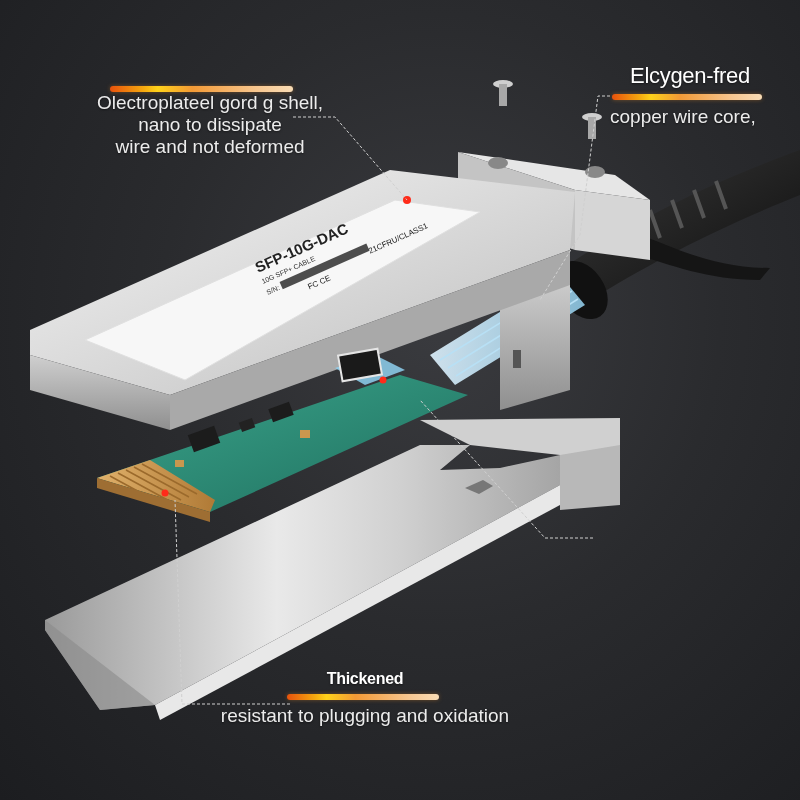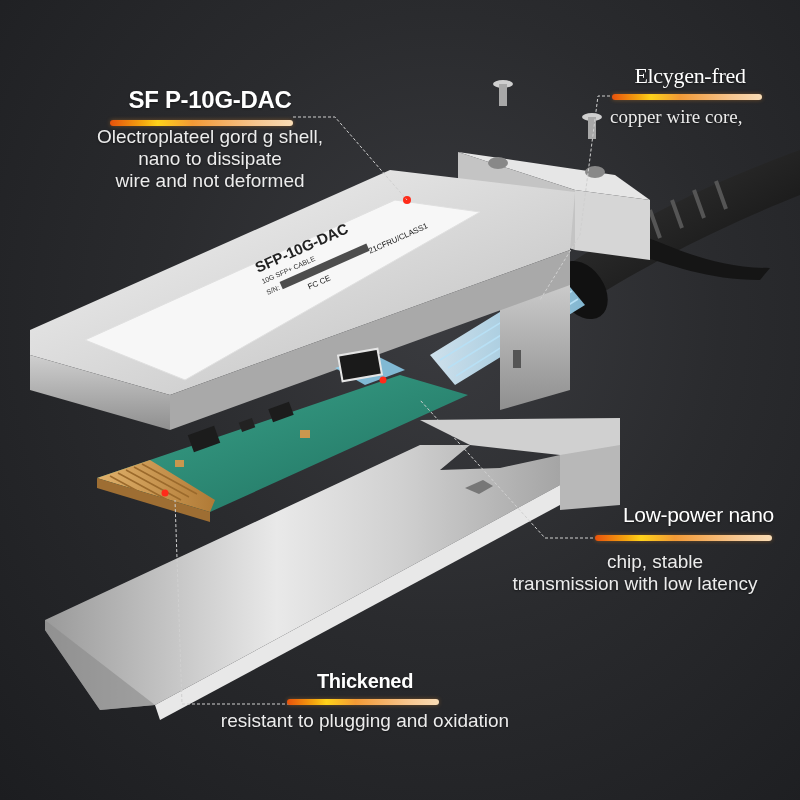--- a/index.html
+++ b/index.html
@@ -34,33 +34,33 @@
       line-height: 22px;
       white-space: nowrap;
       text-shadow: 0 1px 2px rgba(0,0,0,0.5);
     }
 
     #c1 { left: 70px; top: 86px; width: 280px; }
     #c1 .title { font-size: 24px; margin-bottom: 6px; }
     #c1 .bar { width: 183px; margin-left: 40px; }
     #c1 .desc { margin-top: 0; }
 
-    #c2 { left: 600px; top: 63px; width: 180px; font-family: Liberation Serif, serif; }
+    #c2 { left: 600px; top: 63px; width: 180px; }
     #c2 .title { font-size: 22px; margin-bottom: 5px; }
     #c2 .bar { width: 150px; margin-left: 12px; }
     #c2 .desc { margin-top: 6px; font-size: 19px; text-align: left; margin-left: 10px; }
 
     #c3 { left: 480px; top: 503px; width: 310px; }
     #c3 .title { font-size: 21px; margin-bottom: 8px; text-align: right; padding-right: 16px; }
     #c3 .bar { width: 177px; margin-left: 115px; }
     #c3 .desc { margin-top: 10px; }
     #c3 .desc.l1 { padding-left: 40px; }
 
     #c4 { left: 195px; top: 670px; width: 340px; }
-    #c4 .title { font-size: 20px; margin-bottom: 6px; }
+    #c4 .title { font-size: 16px; margin-bottom: 6px; }
     #c4 .bar { width: 152px; margin-left: 92px; }
     #c4 .desc { margin-top: 8px; }
 
     .dot { fill: #ff2b1a; }
   </style>
 </head>
 <body>
 
 <div class="stage">
 
@@ -171,39 +171,32 @@
 
     <g stroke="#d0d0d0" stroke-width="1" stroke-dasharray="3 2" fill="none">
       <path d="M293 117 L335 117 L407 200"></path>
       <path d="M610 96 L598 96 L580 235 L540 300"></path>
       <path d="M593 538 L545 538 L420 400"></path>
       <path d="M290 704 L182 704 L175 500"></path>
     </g>
   </svg>
 
   <div class="callout" id="c1">
-    <div class="title">SF P-10G-DAC</div>
     <div class="bar"></div>
     <div class="desc">Olectroplateel gord g shell,</div>
     <div class="desc">nano to dissipate</div>
     <div class="desc">wire and not deformed</div>
   </div>
 
   <div class="callout" id="c2">
     <div class="title light">Elcygen-fred</div>
     <div class="bar"></div>
     <div class="desc">copper wire core,</div>
   </div>
 
-  <div class="callout" id="c3">
-    <div class="title light">Low-power nano</div>
-    <div class="bar"></div>
-    <div class="desc l1">chip, stable</div>
-    <div class="desc" style="margin-top:0">transmission with low latency</div>
-  </div>
 
   <div class="callout" id="c4">
     <div class="title">Thickened</div>
     <div class="bar"></div>
     <div class="desc" style="margin-top:5px">resistant to plugging and oxidation</div>
   </div>
 
 </div>
 
 </body></html>

